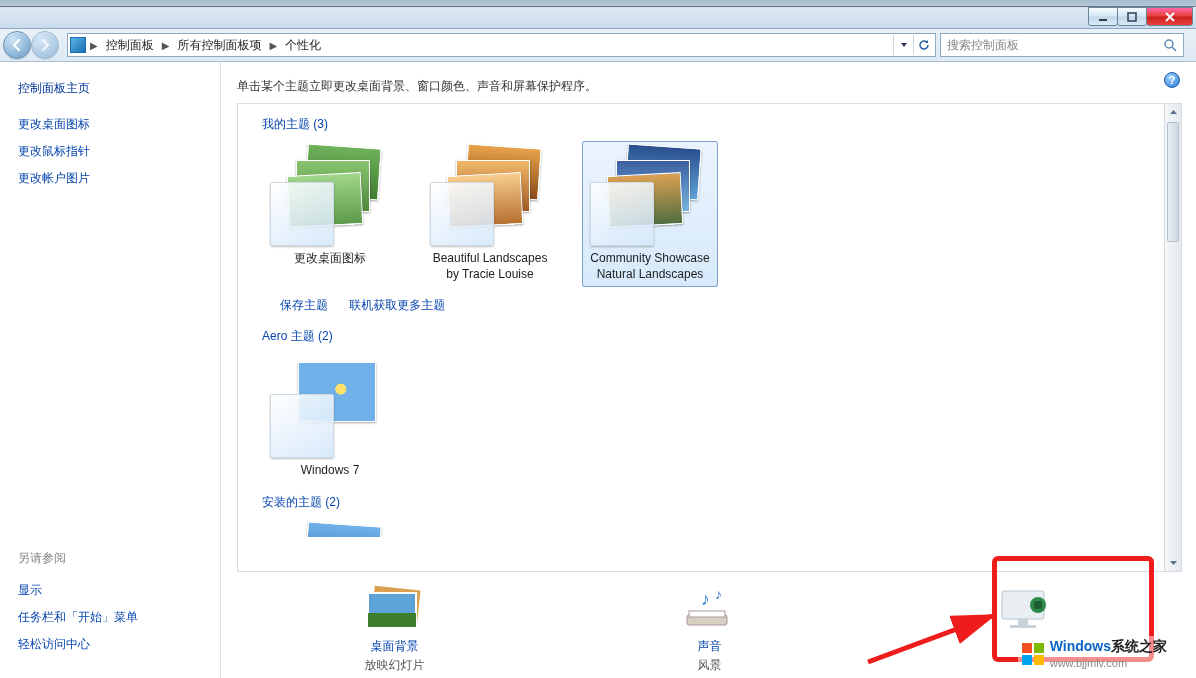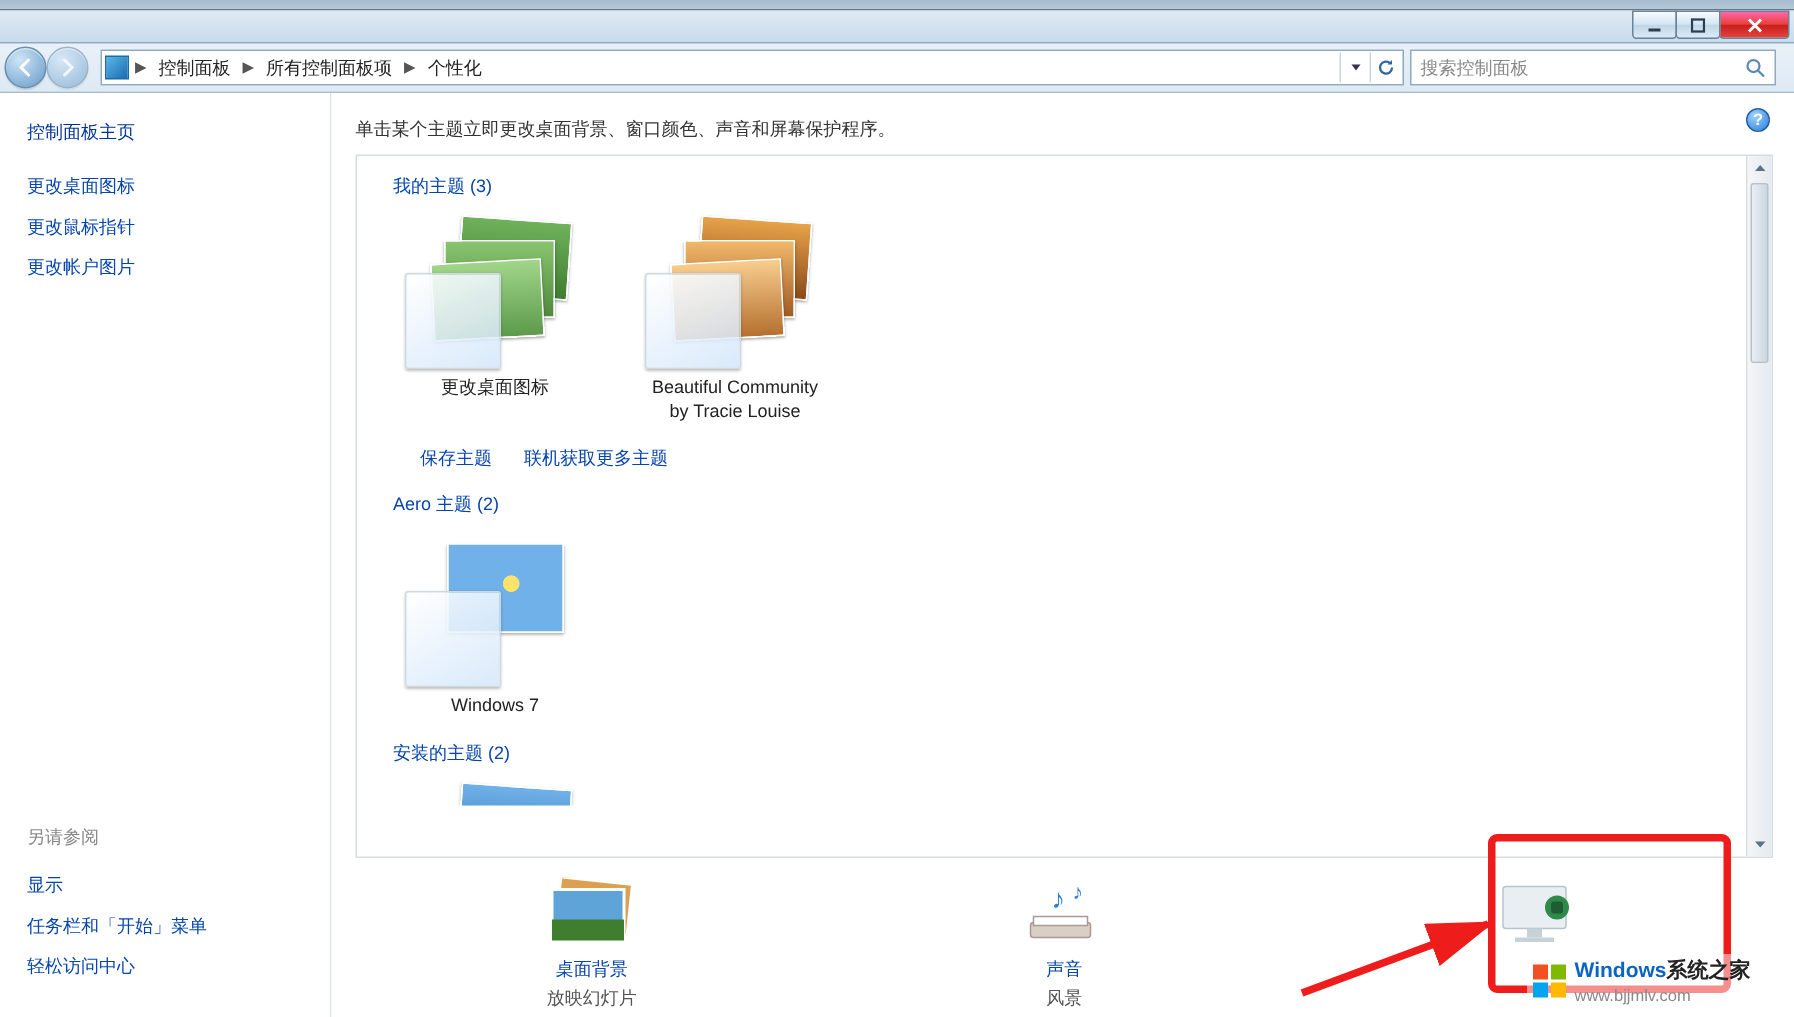--- a/index.html
+++ b/index.html
@@ -360,23 +360,34 @@
 
         <div class="theme-item">
           <div class="theme-thumb">
             <div class="stacks">
               <div class="stack" style="left:30px;top:0;width:74px;height:52px;background:linear-gradient(#e8a24a,#8a4a1a);transform:rotate(4deg)"></div>
               <div class="stack" style="left:20px;top:14px;width:74px;height:52px;background:linear-gradient(#f1b86a,#a05a24);"></div>
               <div class="stack" style="left:12px;top:28px;width:74px;height:52px;background:linear-gradient(#f7cd8e,#b5702f);transform:rotate(-3deg)"></div>
             </div>
             <div class="cover"></div>
           </div>
-          <div class="theme-name">Beautiful Community by Tracie Louise</div>
-        </div>
-
+          <div class="theme-name">Beautiful Landscapes by Tracie Louise</div>
+        </div>
+
+        <div class="theme-item selected">
+          <div class="theme-thumb">
+            <div class="stacks">
+              <div class="stack" style="left:30px;top:0;width:74px;height:52px;background:linear-gradient(#2a4f8e,#5ea4d8);transform:rotate(4deg)"></div>
+              <div class="stack" style="left:20px;top:14px;width:74px;height:52px;background:linear-gradient(#3b5fa0,#78b5e2);"></div>
+              <div class="stack" style="left:12px;top:28px;width:74px;height:52px;background:linear-gradient(#dca052,#4f6e3f);transform:rotate(-3deg)"></div>
+            </div>
+            <div class="cover"></div>
+          </div>
+          <div class="theme-name">Community Showcase Natural Landscapes</div>
+        </div>
       </div>
 
       <div class="actions-row">
         <span class="link-action">保存主题</span>
         <span class="link-action">联机获取更多主题</span>
       </div>
 
       <span class="section-label">Aero 主题 (2)</span>
       <div class="themes-row">
         <div class="theme-item">

